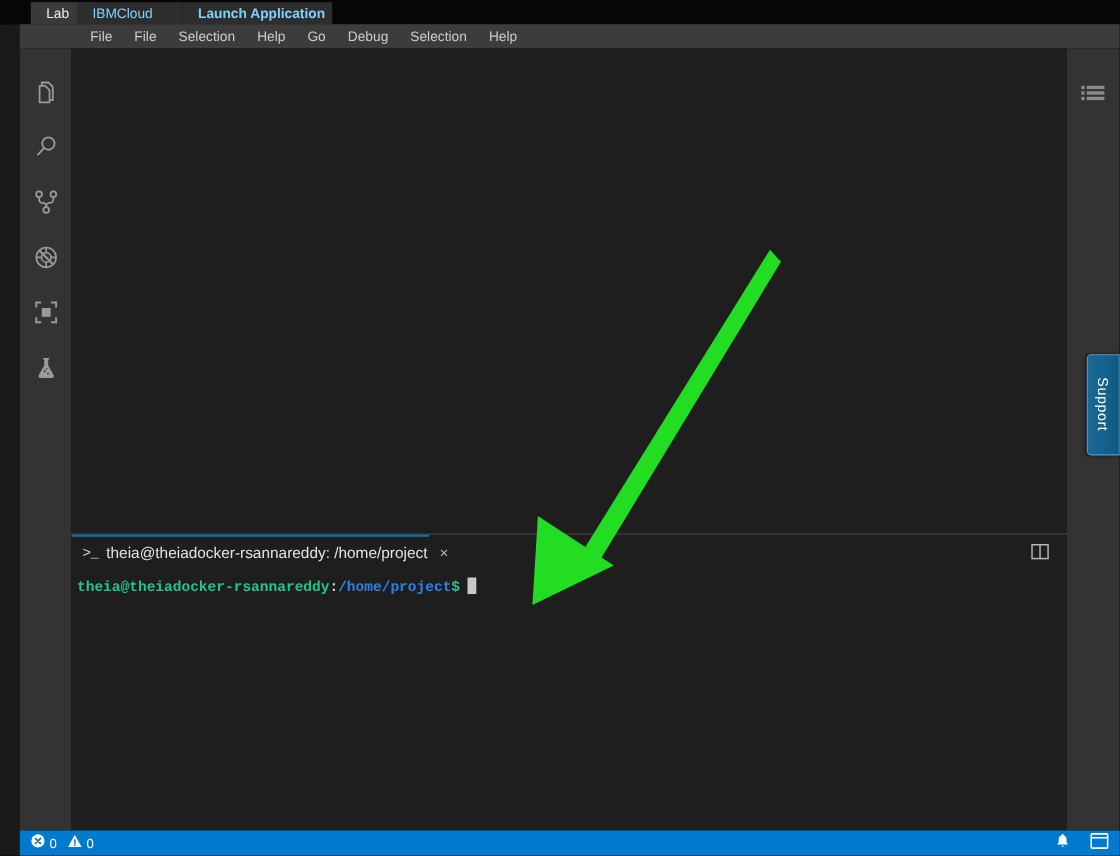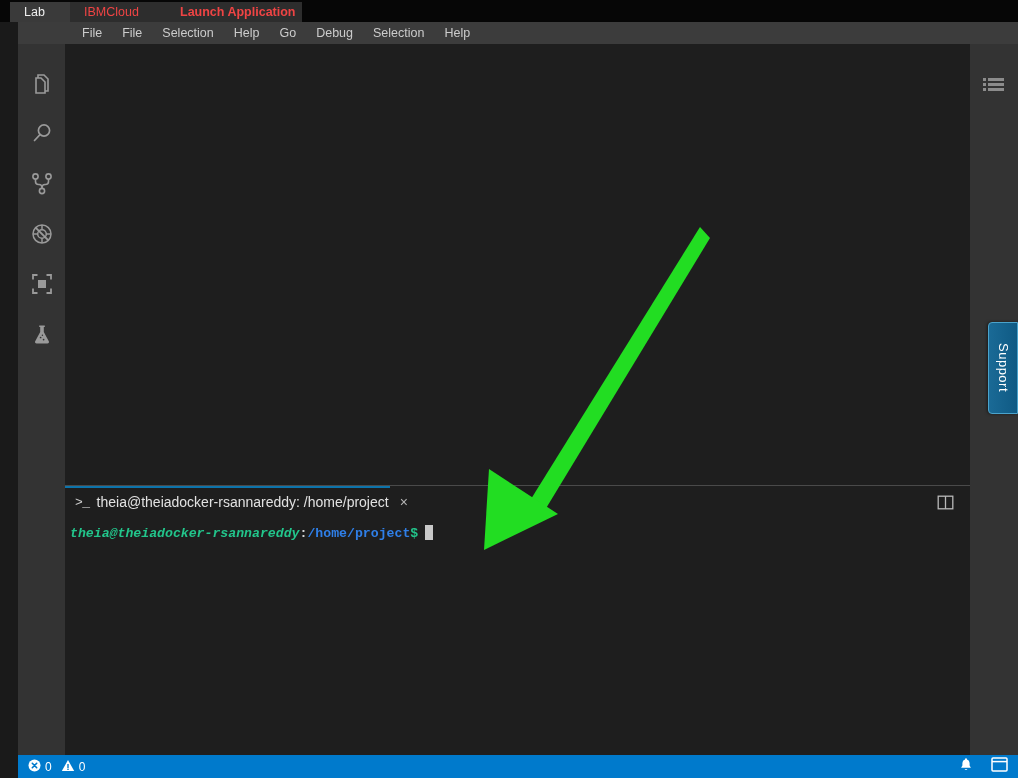--- a/index.html
+++ b/index.html
@@ -21,21 +21,21 @@
     width: 1018px; height: 22px;
     background: #060606;
   }
   .tabstrip-leftgutter {
     position: absolute; left: 0; top: 0; width: 10px; height: 22px;
     background: #060606;
   }
   .btab {
     position: absolute; top: 2px; height: 20px;
     background: #2d2d2d;
-    color: #ef4444;
+    color: #7dd3fc;
     font-size: 12.5px;
     line-height: 20px;
     padding-left: 14px;
     white-space: nowrap;
     overflow: hidden;
   }
   .btab.active { background: #3a3a3a; color: #f0f0f0; }
 
   
   .menubar {
@@ -154,21 +154,21 @@
 
   .term-body {
     position: absolute; left: 0; top: 30px;
     width: 905px; height: 240px;
     padding: 9px 0 0 5px;
     font-family: "Liberation Mono", monospace;
     font-size: 13.2px;
     font-weight: bold;
     white-space: nowrap;
   }
-  .c-user  { color: #22c58b; font-style: italic; }
+  .c-user  { color: #22c58b; }
   .c-colon { color: #d4d4d4; }
   .c-path  { color: #2f7fe8; }
   .c-dollar{ color: #22c58b; }
   .cursor {
     display: inline-block;
     width: 8px; height: 15px;
     background: #c8c8c8;
     vertical-align: -3px;
     margin-left: 7px;
   }
@@ -200,21 +200,21 @@
 </style>
 </head>
 <body>
 
 <div id="root">
 
   <div class="leftgutter"></div>
 
   <div class="tabstrip">
     <div class="tabstrip-leftgutter"></div>
-    <div class="btab active" style="left:10px;width:60px;">
+    <div class="btab active" style="left:28px;width:60px;">
       <span>Lab</span>
     </div>
     <div class="btab" style="left:70px;width:96px;">
       <span>IBMCloud</span>
     </div>
     <div class="btab" style="left:166px;width:136px;font-weight:bold;">
       <span>Launch Application</span>
     </div>
   </div>
 

